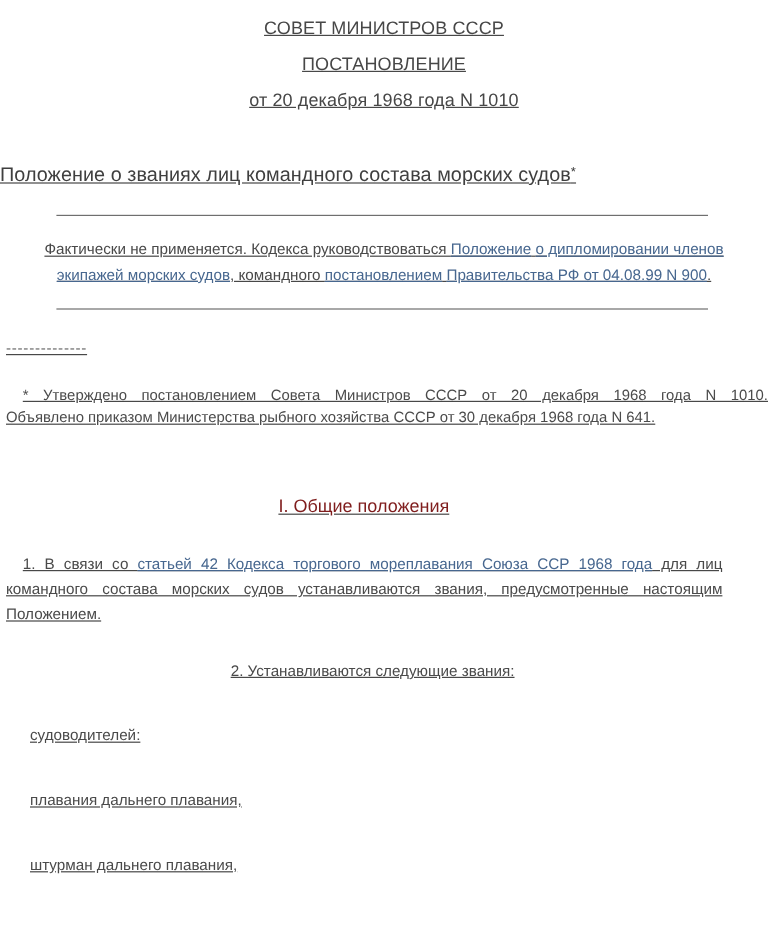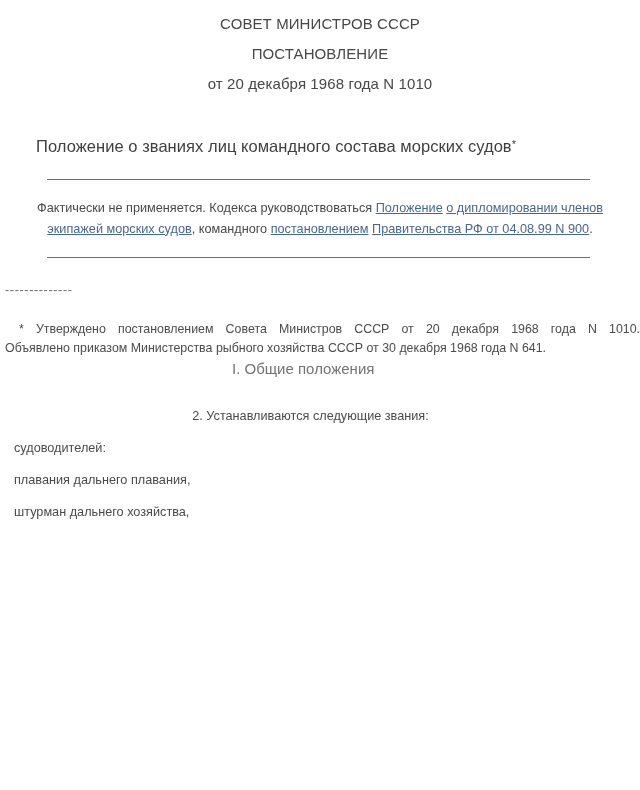--- a/index.html
+++ b/index.html
@@ -17,38 +17,38 @@
     color: #484848;
     -webkit-font-smoothing: antialiased;
   }
 
   .page {
     position: relative;
     width: 640px;
     height: 790px;
     box-sizing: border-box;
     background: #ffffff;
+    text-decoration: underline;
   }
 
   
   .doc-header {
     padding-top: 9px;
     text-align: center;
   }
   .doc-header .hline {
     font-size: 15px;
     line-height: 30px;
     color: #474747;
     letter-spacing: 0.1px;
   }
 
   
   .doc-title {
     margin-top: 36px;
-    padding-left: 36px;
     padding-right: 20px;
     font-size: 16.5px;
     line-height: 22px;
     color: #3f3f3f;
     letter-spacing: 0.05px;
   }
   .doc-title sup.star {
     font-size: 11px;
     vertical-align: 4px;
     line-height: 0;
@@ -108,24 +108,25 @@
     text-align: justify;
     text-align-last: justify;
     text-indent: 14px;
   }
   .footnote .fn-line-2 {
     text-align: left;
   }
 
   
   .section-heading {
+    margin-top: 54px;
     padding-left: 232px;
     font-size: 15px;
     line-height: 22px;
-    color: #737373;
+    color: #7f1d1d;
   }
 
   
   .para {
     padding-left: 5px;
     padding-right: 38px;
     font-size: 12.7px;
     line-height: 21px;
     color: #4a4a4a;
   }
@@ -137,22 +138,22 @@
     text-indent: 14px;
   }
   .para.p2 {
     margin-top: 26px;
     text-indent: 14px;
     text-align: center;
   }
 
   
   .list-entry {
-    margin-top: 11px;
-    padding-left: 14px;
+    margin-top: 33px;
+    padding-left: 25px;
     font-size: 12.7px;
     line-height: 21px;
     color: #4a4a4a;
   }
 </style>
 </head>
 <body>
 
 <div class="page">
 
@@ -176,20 +177,21 @@
 
   <div class="dash-sep">--------------</div>
 
   <div class="footnote">
     <div class="fn-line-1">* Утверждено постановлением Совета Министров СССР от 20 декабря 1968 года N 1010.</div>
     <div class="fn-line-2">Объявлено приказом Министерства рыбного хозяйства СССР от 30 декабря 1968 года N 641.</div>
   </div>
 
   <div class="section-heading">I. Общие положения</div>
 
+  <div class="para justified p1"><span>1. В связи со </span><span class="doclink">статьей 42 Кодекса торгового мореплавания Союза ССР 1968 года</span><span> для лиц командного состава морских судов устанавливаются звания, предусмотренные настоящим Положением.</span></div>
 
   <div class="para p2">2. Устанавливаются следующие звания:</div>
 
   <div class="list-entry">судоводителей:</div>
   <div class="list-entry">плавания дальнего плавания,</div>
-  <div class="list-entry">штурман дальнего хозяйства,</div>
+  <div class="list-entry">штурман дальнего плавания,</div>
 
 </div>
 
 </body></html>

